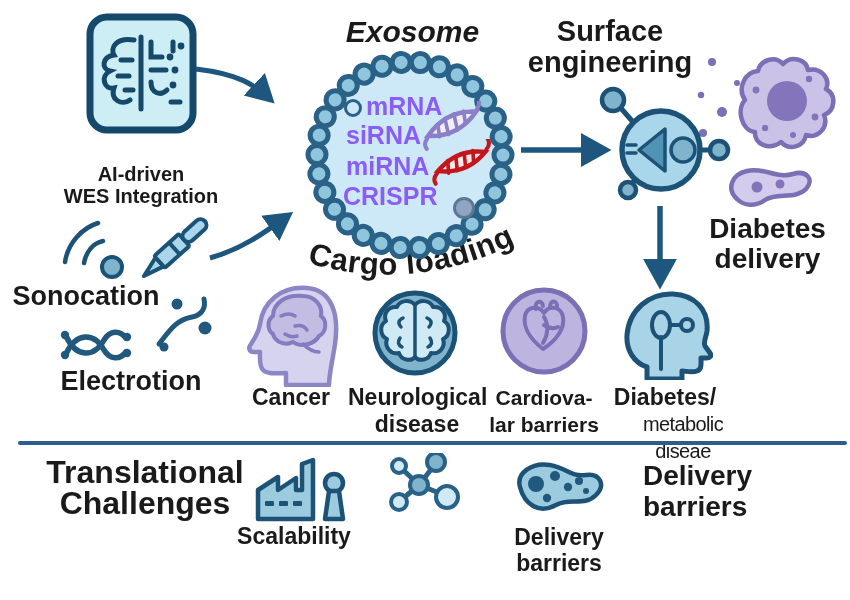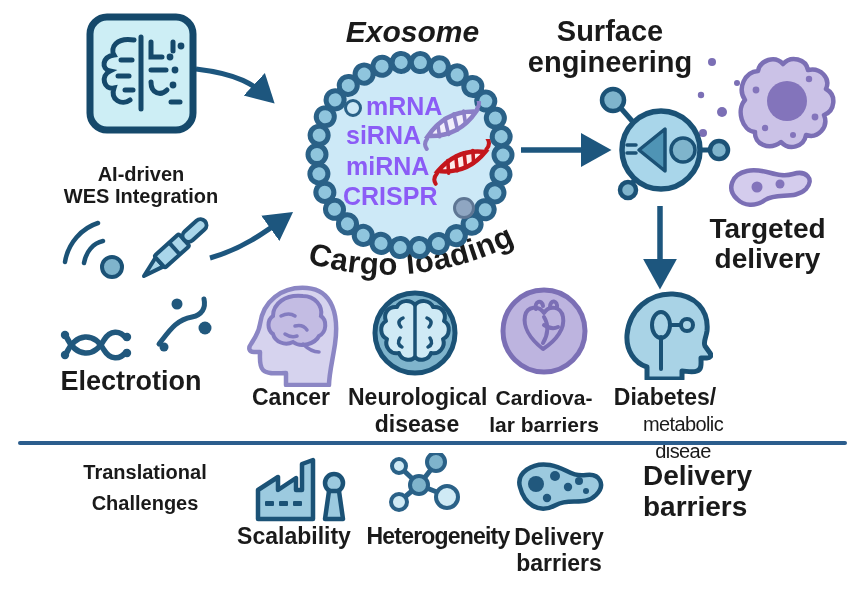--- a/index.html
+++ b/index.html
@@ -148,41 +148,42 @@
       <circle cx="90" cy="69" r="3.4"></circle>
       <circle cx="40" cy="80" r="3.2"></circle>
       <circle cx="68" cy="87" r="3"></circle>
     </g>
     <path d="M 12 151 C 1 141 7 126 22 123 C 40 119 51 131 68 126 C 81 122 90 131 81 141 C 70 152 52 144 40 152 C 30 159 19 158 12 151 Z" fill="#d4cced" stroke="#7b6fb5" stroke-width="4.5"></path>
     <circle cx="32" cy="139" r="5.5" fill="#8374bb"></circle>
     <circle cx="55" cy="136" r="4.5" fill="#8374bb"></circle>
   </svg>
 
   <div class="abs lbl" style="left:695px;top:214px;width:145px;font-size:28px;">
-    <div>Targeted</div>
+    <div>Diabetes</div>
     <div>delivery</div>
   </div>
 
   <svg class="abs" style="left:55px;top:212px" width="80" height="70" viewBox="0 0 80 70">
     <g fill="none" stroke="#1b5276" stroke-width="4.5" stroke-linecap="round">
       <path d="M 43 11 C 27 16 13 31 10 50"></path>
       <path d="M 48 29 C 38 31 31 40 29 51"></path>
     </g>
     <circle cx="57" cy="55" r="10" fill="#7fb4cc" stroke="#1b5276" stroke-width="4"></circle>
   </svg>
 
   <svg class="abs" style="left:135px;top:200px" width="90" height="85" viewBox="0 0 90 85">
     <g transform="translate(9,76) rotate(-42)" fill="#a9d6ea" stroke="#1b5276" stroke-width="4" stroke-linejoin="round">
       <polygon points="0,0 21,-6 21,6"></polygon>
       <rect x="21" y="-8" width="33" height="16" rx="2"></rect>
       <rect x="54" y="-6" width="28" height="12" rx="6"></rect>
       <path d="M 41 -8 L 41 8" fill="none"></path>
     </g>
   </svg>
 
+  <div class="abs lbl" style="left:0px;top:282px;width:172px;font-size:27px;">Sonocation</div>
 
   <svg class="abs" style="left:150px;top:292px" width="65" height="62" viewBox="0 0 65 62">
     <path d="M 9 52 C 20 38 26 28 42 25 C 52 23 56 16 54 7" fill="none" stroke="#21587d" stroke-width="5" stroke-linecap="round"></path>
     <circle cx="27" cy="12" r="5.5" fill="#21587d"></circle>
     <circle cx="55" cy="36" r="6.5" fill="#21587d"></circle>
     <circle cx="14" cy="55" r="4.5" fill="#21587d"></circle>
   </svg>
 
   <svg class="abs" style="left:58px;top:324px" width="78" height="42" viewBox="0 0 78 42">
     <g fill="none" stroke="#21587d" stroke-width="5.5" stroke-linecap="round">
@@ -254,21 +255,21 @@
     <div>Cardiova-</div>
     <div>lar barriers</div>
   </div>
   <div class="abs lbl" style="left:594px;top:384px;width:142px;font-size:23px;line-height:27px;">
     <div>Diabetes/</div>
     <div style="font-size:20px;font-weight:500;letter-spacing:-0.6px;margin-left:36px;">metabolic diseae</div>
   </div>
 
   <div class="divider"></div>
 
-  <div class="abs lbl" style="left:38px;top:457px;width:214px;font-size:20px;line-height:31px;">
+  <div class="abs lbl" style="left:38px;top:457px;width:214px;font-size:32px;line-height:31px;">
     <div>Translational</div>
     <div>Challenges</div>
   </div>
 
   <svg class="abs" style="left:250px;top:452px" width="100" height="72" viewBox="0 0 100 72">
     <path d="M 8 67 L 8 38 L 28 25 L 28 38 L 46 26 L 46 38 L 52 38 L 52 12 L 63 8 L 63 67 Z" fill="#9ccadf" stroke="#1b5276" stroke-width="4.5" stroke-linejoin="round"></path>
     <g fill="#1b5276">
       <rect x="15" y="49" width="9" height="5" rx="1"></rect>
       <rect x="29" y="49" width="9" height="5" rx="1"></rect>
       <rect x="43" y="49" width="9" height="5" rx="1"></rect>
@@ -284,21 +285,20 @@
       <path d="M 36 32 L 53 10"></path>
       <path d="M 36 32 L 64 43"></path>
       <path d="M 36 32 L 17 48"></path>
     </g>
     <circle cx="16" cy="13" r="7" fill="#cfeaf5" stroke="#2a6187" stroke-width="4"></circle>
     <circle cx="53" cy="9" r="9" fill="#7fb4cc" stroke="#2a6187" stroke-width="4"></circle>
     <circle cx="64" cy="44" r="11" fill="#cfeaf5" stroke="#2a6187" stroke-width="4"></circle>
     <circle cx="16" cy="49" r="8" fill="#cfeaf5" stroke="#2a6187" stroke-width="4"></circle>
     <circle cx="36" cy="32" r="9" fill="#7fb4cc" stroke="#2a6187" stroke-width="4"></circle>
   </svg>
-  <div class="abs lbl" style="left:363px;top:524px;width:150px;font-size:23px;letter-spacing:-0.8px;">Heterogeneity</div>
 
   <svg class="abs" style="left:512px;top:457px" width="95" height="60" viewBox="0 0 95 60">
     <path d="M 8 30 C 4 16 20 5 38 8 C 55 11 58 20 74 18 C 88 16 94 28 84 38 C 72 50 58 40 44 48 C 26 58 12 46 8 30 Z" fill="#9ccadf" stroke="#1b5276" stroke-width="4.5" stroke-linejoin="round"></path>
     <g fill="#21587d">
       <circle cx="24" cy="27" r="8"></circle>
       <circle cx="43" cy="19" r="5"></circle>
       <circle cx="56" cy="30" r="4.2"></circle>
       <circle cx="67" cy="24" r="4"></circle>
       <circle cx="35" cy="41" r="4.2"></circle>
       <circle cx="74" cy="34" r="3"></circle>

